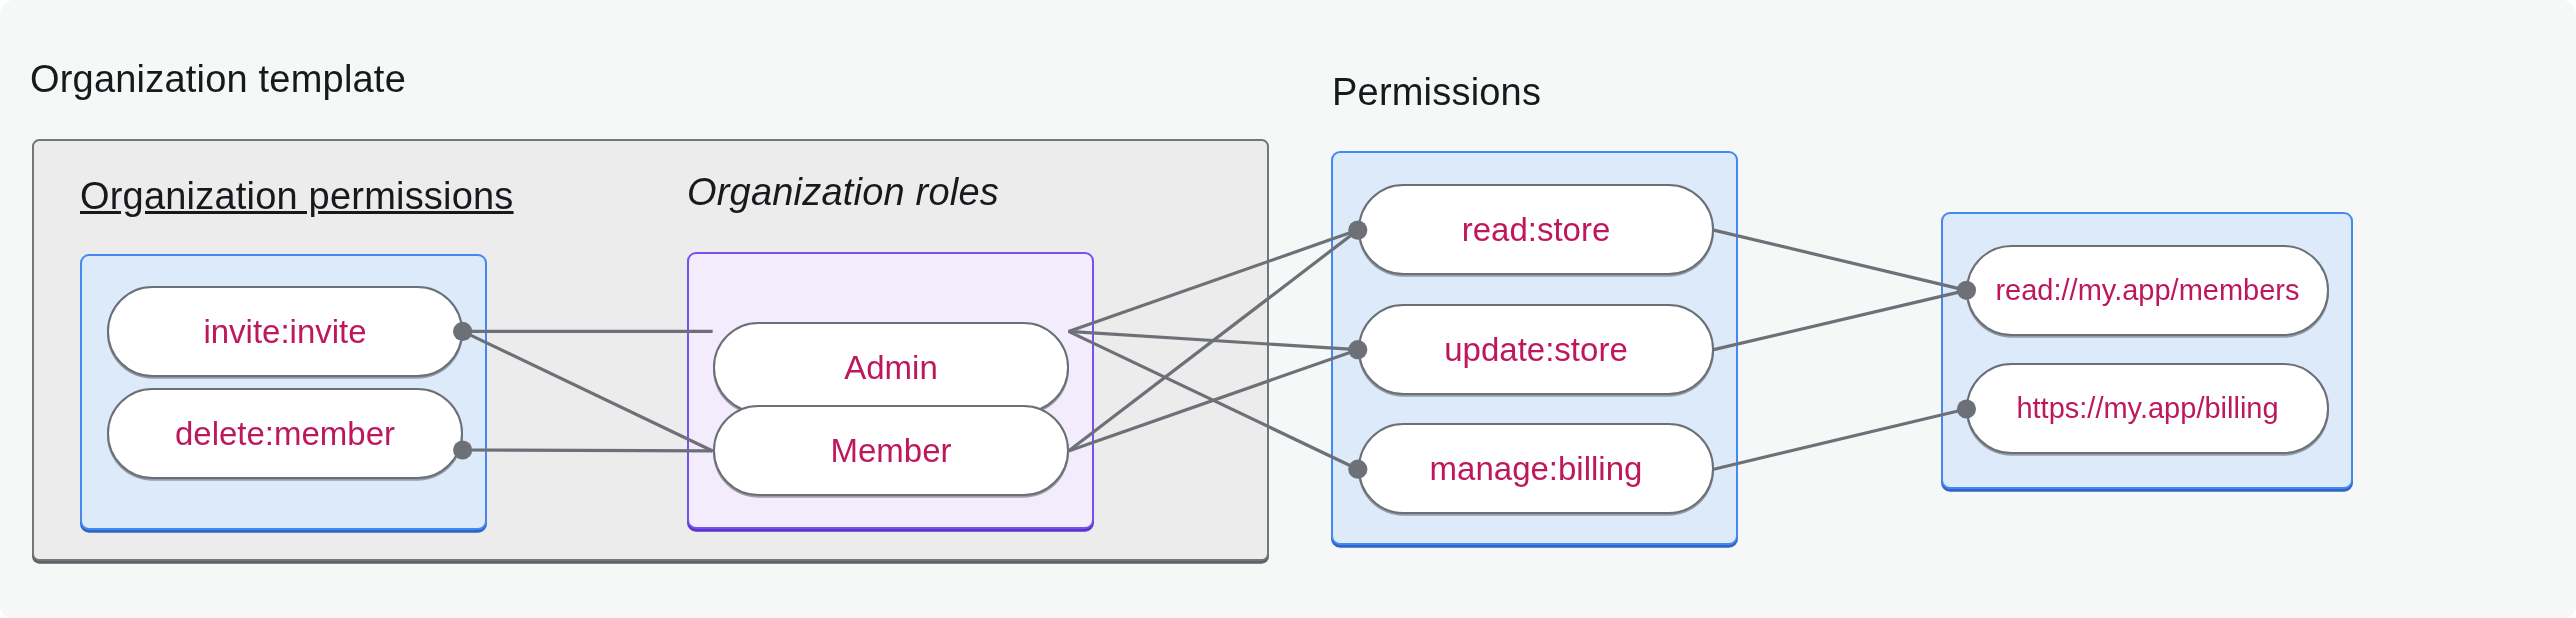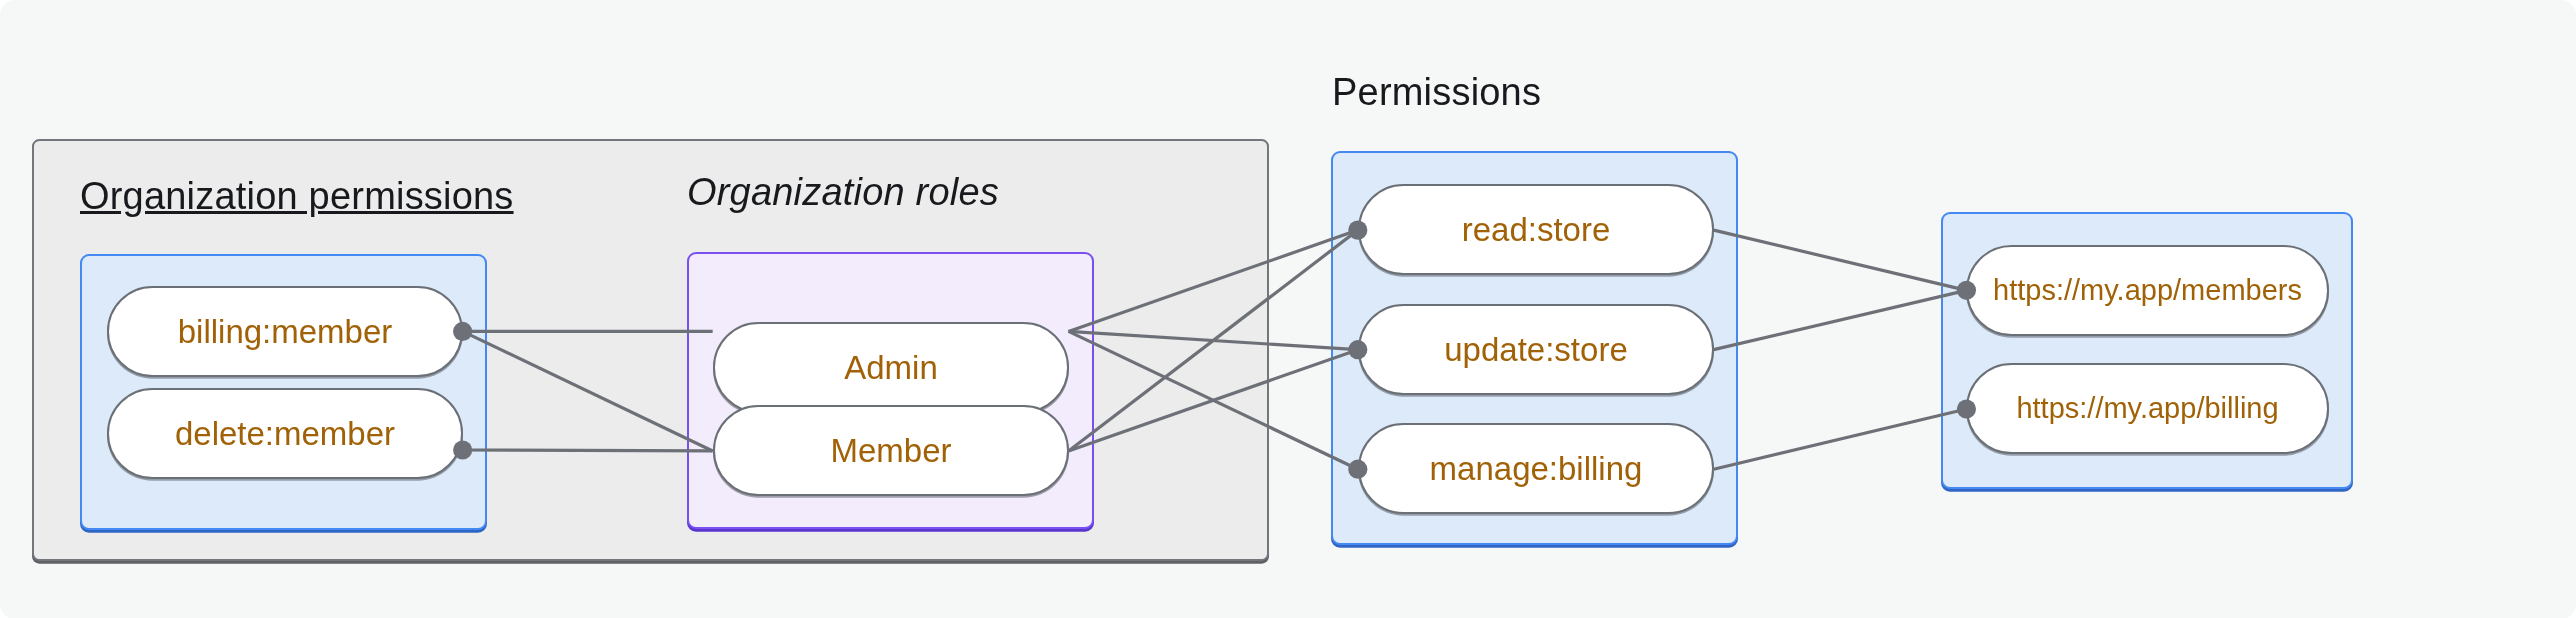--- a/index.html
+++ b/index.html
@@ -50,50 +50,51 @@
     position: absolute;
     height: 91px;
     background: #ffffff;
     border: 2.7px solid #6b7076;
     border-radius: 48px;
     box-sizing: border-box;
     display: flex;
     align-items: center;
     justify-content: center;
     font-size: 33px;
-    color: #a16207;
+    color: #be185d;
     white-space: nowrap;
     box-shadow: 0 1.8px 0 0 rgba(60, 64, 70, 0.45);
   }
   .pill.small-text {
     font-size: 29px;
   }
   #edge-layer {
     position: absolute;
     left: 0;
     top: 0;
     width: 2576px;
     height: 619px;
     pointer-events: none;
   }
 </style>
 </head>
 <body>
 
 <div id="canvas">
 
+  <div class="group-title" style="left:30px; top:58px;">Organization template</div>
 
   <div class="box gray" style="left:32px; top:139px; width:1237px; height:422px;"></div>
 
   <div class="group-title" style="left:80px; top:175px;text-decoration:underline;">Organization permissions</div>
 
   <div class="box blue" style="left:80px; top:254px; width:407px; height:276px;"></div>
 
   <div class="pill" style="left:107px; top:286px; width:356px;">
-    <span>billing:member</span>
+    <span>invite:invite</span>
   </div>
 
   <div class="pill" style="left:107px; top:388px; width:356px;text-align:center;">
     <span>delete:member</span>
   </div>
 
   <div class="group-title" style="left:687px; top:171px;font-style:italic;">Organization roles</div>
 
   <div class="box purple" style="left:687px; top:252px; width:407px; height:277px;"></div>
 
@@ -118,21 +119,21 @@
   </div>
 
   <div class="pill" style="left:1358px; top:304px; width:356px;">
     <span>update:store</span>
   </div>
 
 
   <div class="box blue" style="left:1941px; top:212px; width:412px; height:277px;"></div>
 
   <div class="pill small-text" style="left:1966px; top:245px; width:363px;">
-    <span>https://my.app/members</span>
+    <span>read://my.app/members</span>
   </div>
 
   <div class="pill small-text" style="left:1966px; top:363px; width:363px;">
     <span>https://my.app/billing</span>
   </div>
 
   <svg id="edge-layer" viewBox="0 0 2823 678">
       <line x1="507" y1="363" x2="781" y2="363" stroke="#6d7177" stroke-width="3.5"></line>
       <line x1="507" y1="363" x2="781" y2="494" stroke="#6d7177" stroke-width="3.5"></line>
       <line x1="507" y1="493" x2="781" y2="494" stroke="#6d7177" stroke-width="3.5"></line>

